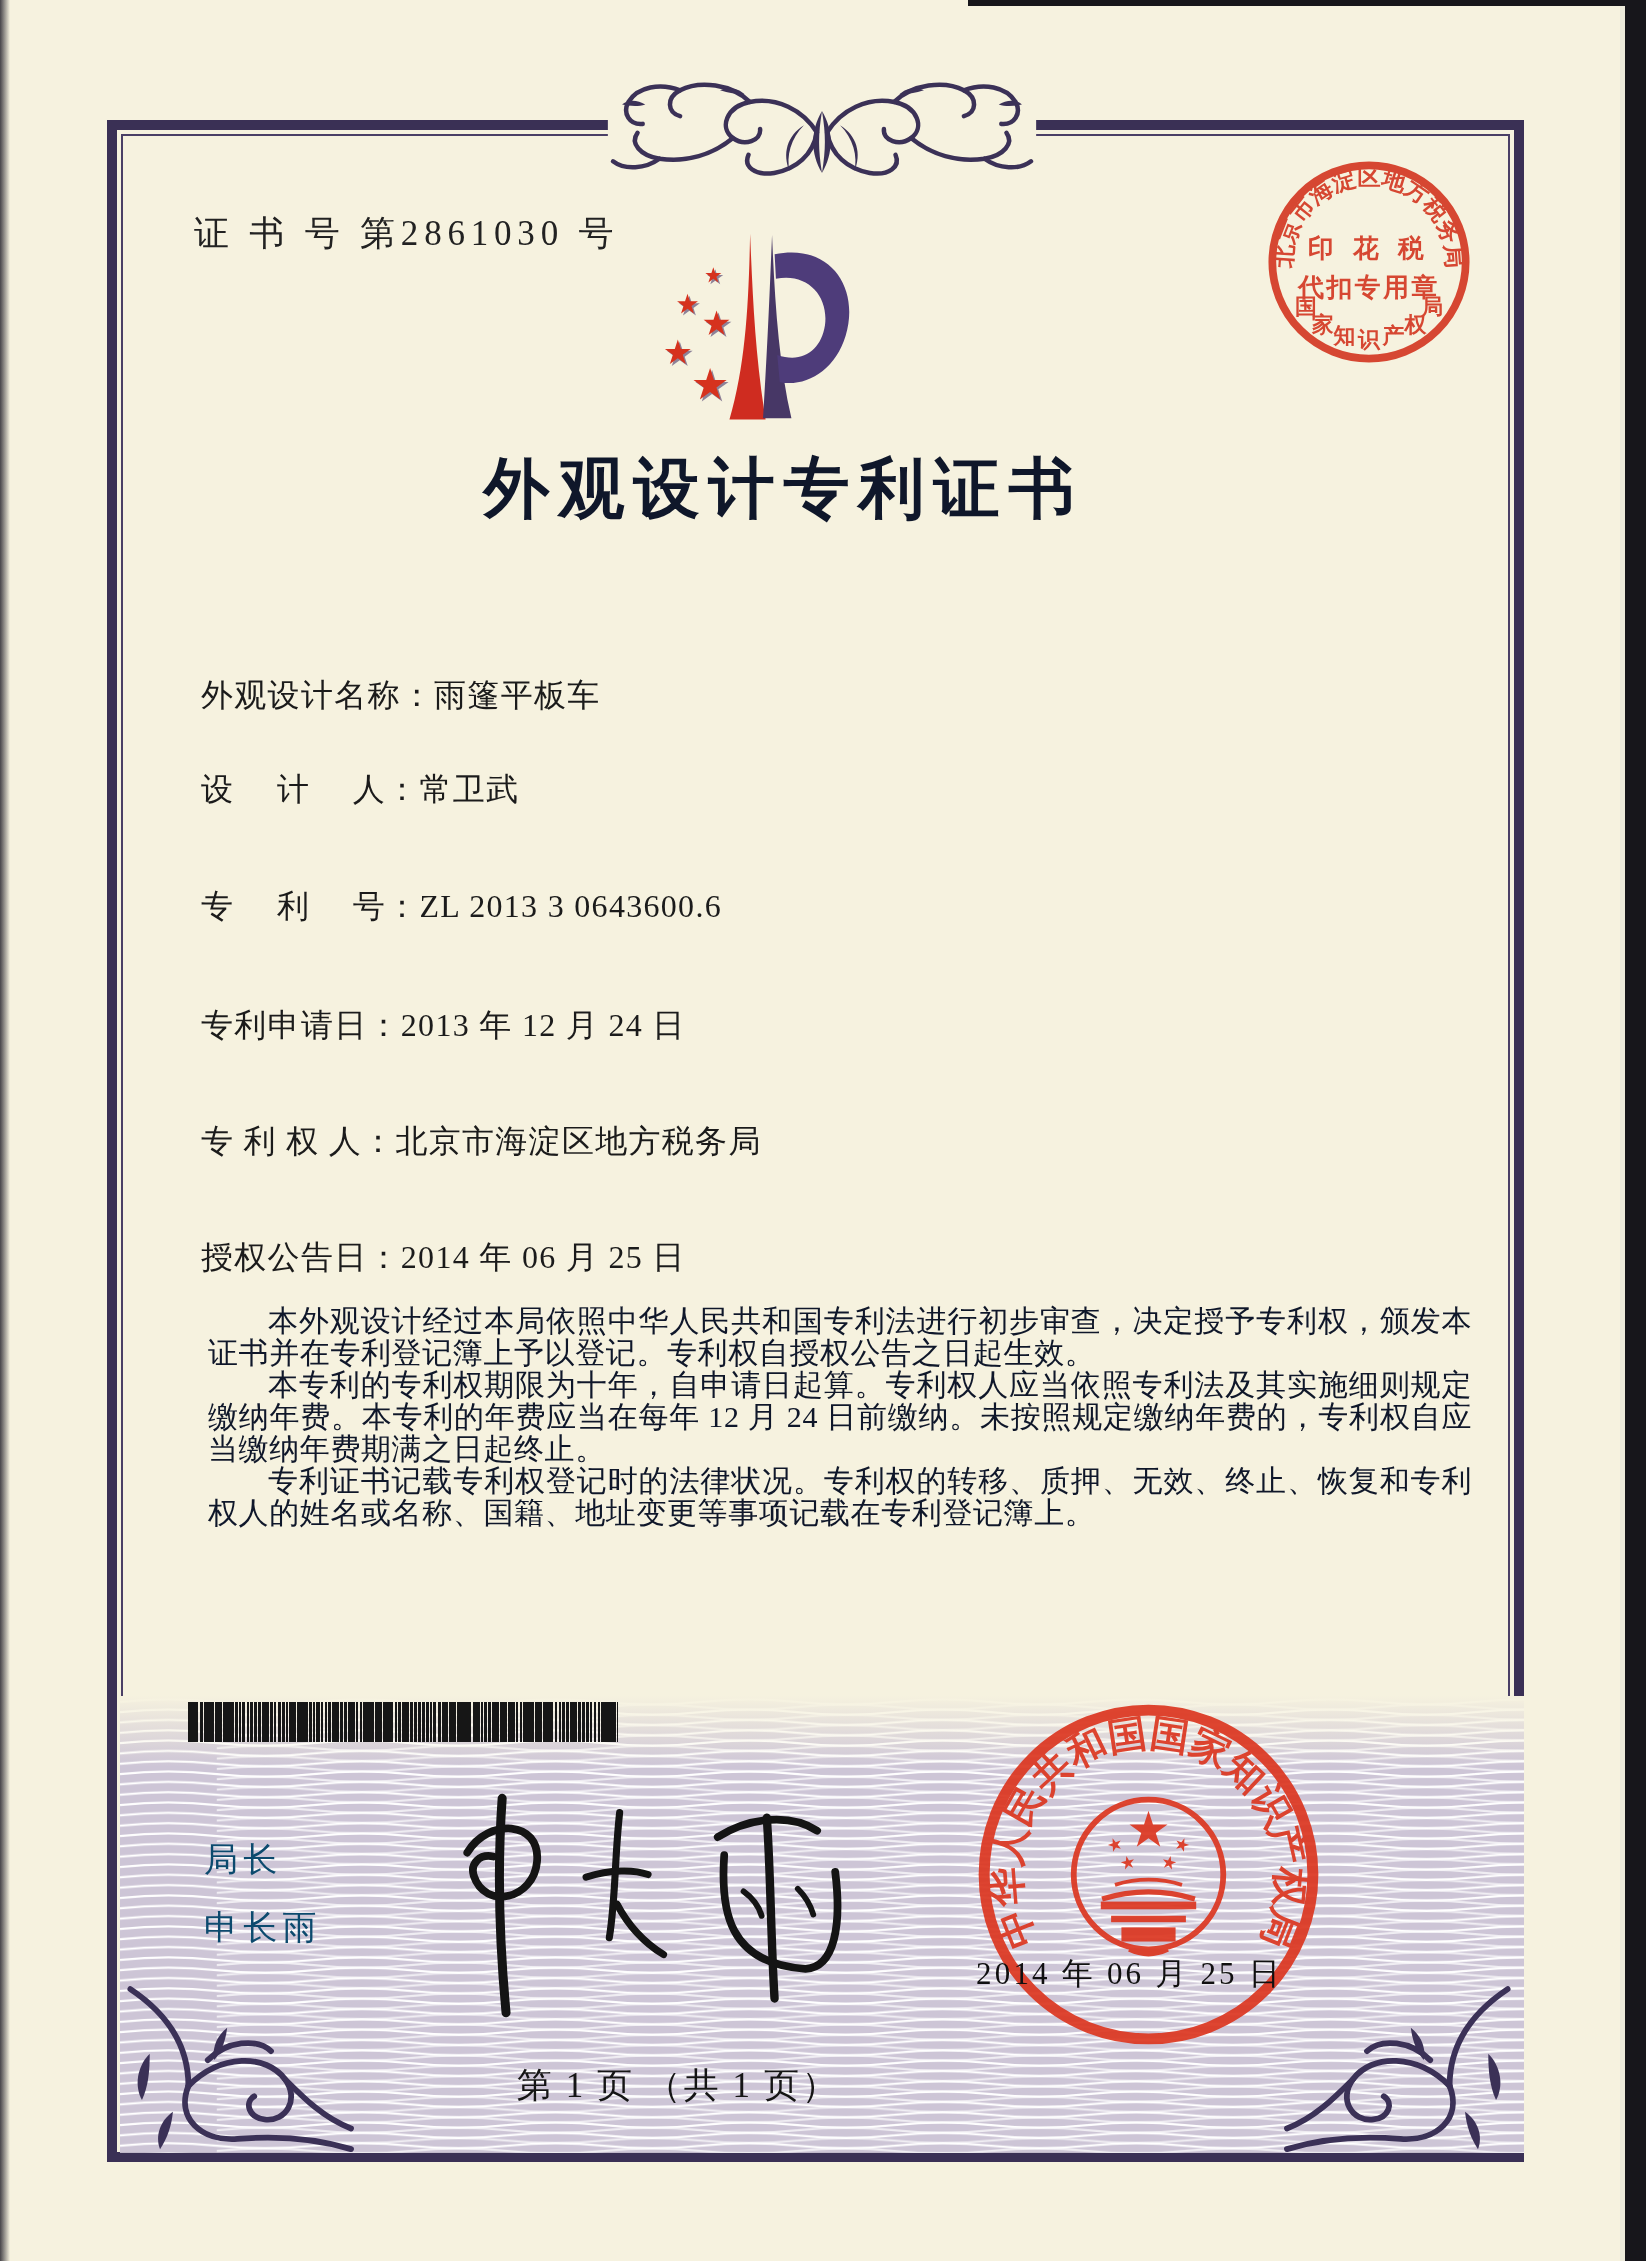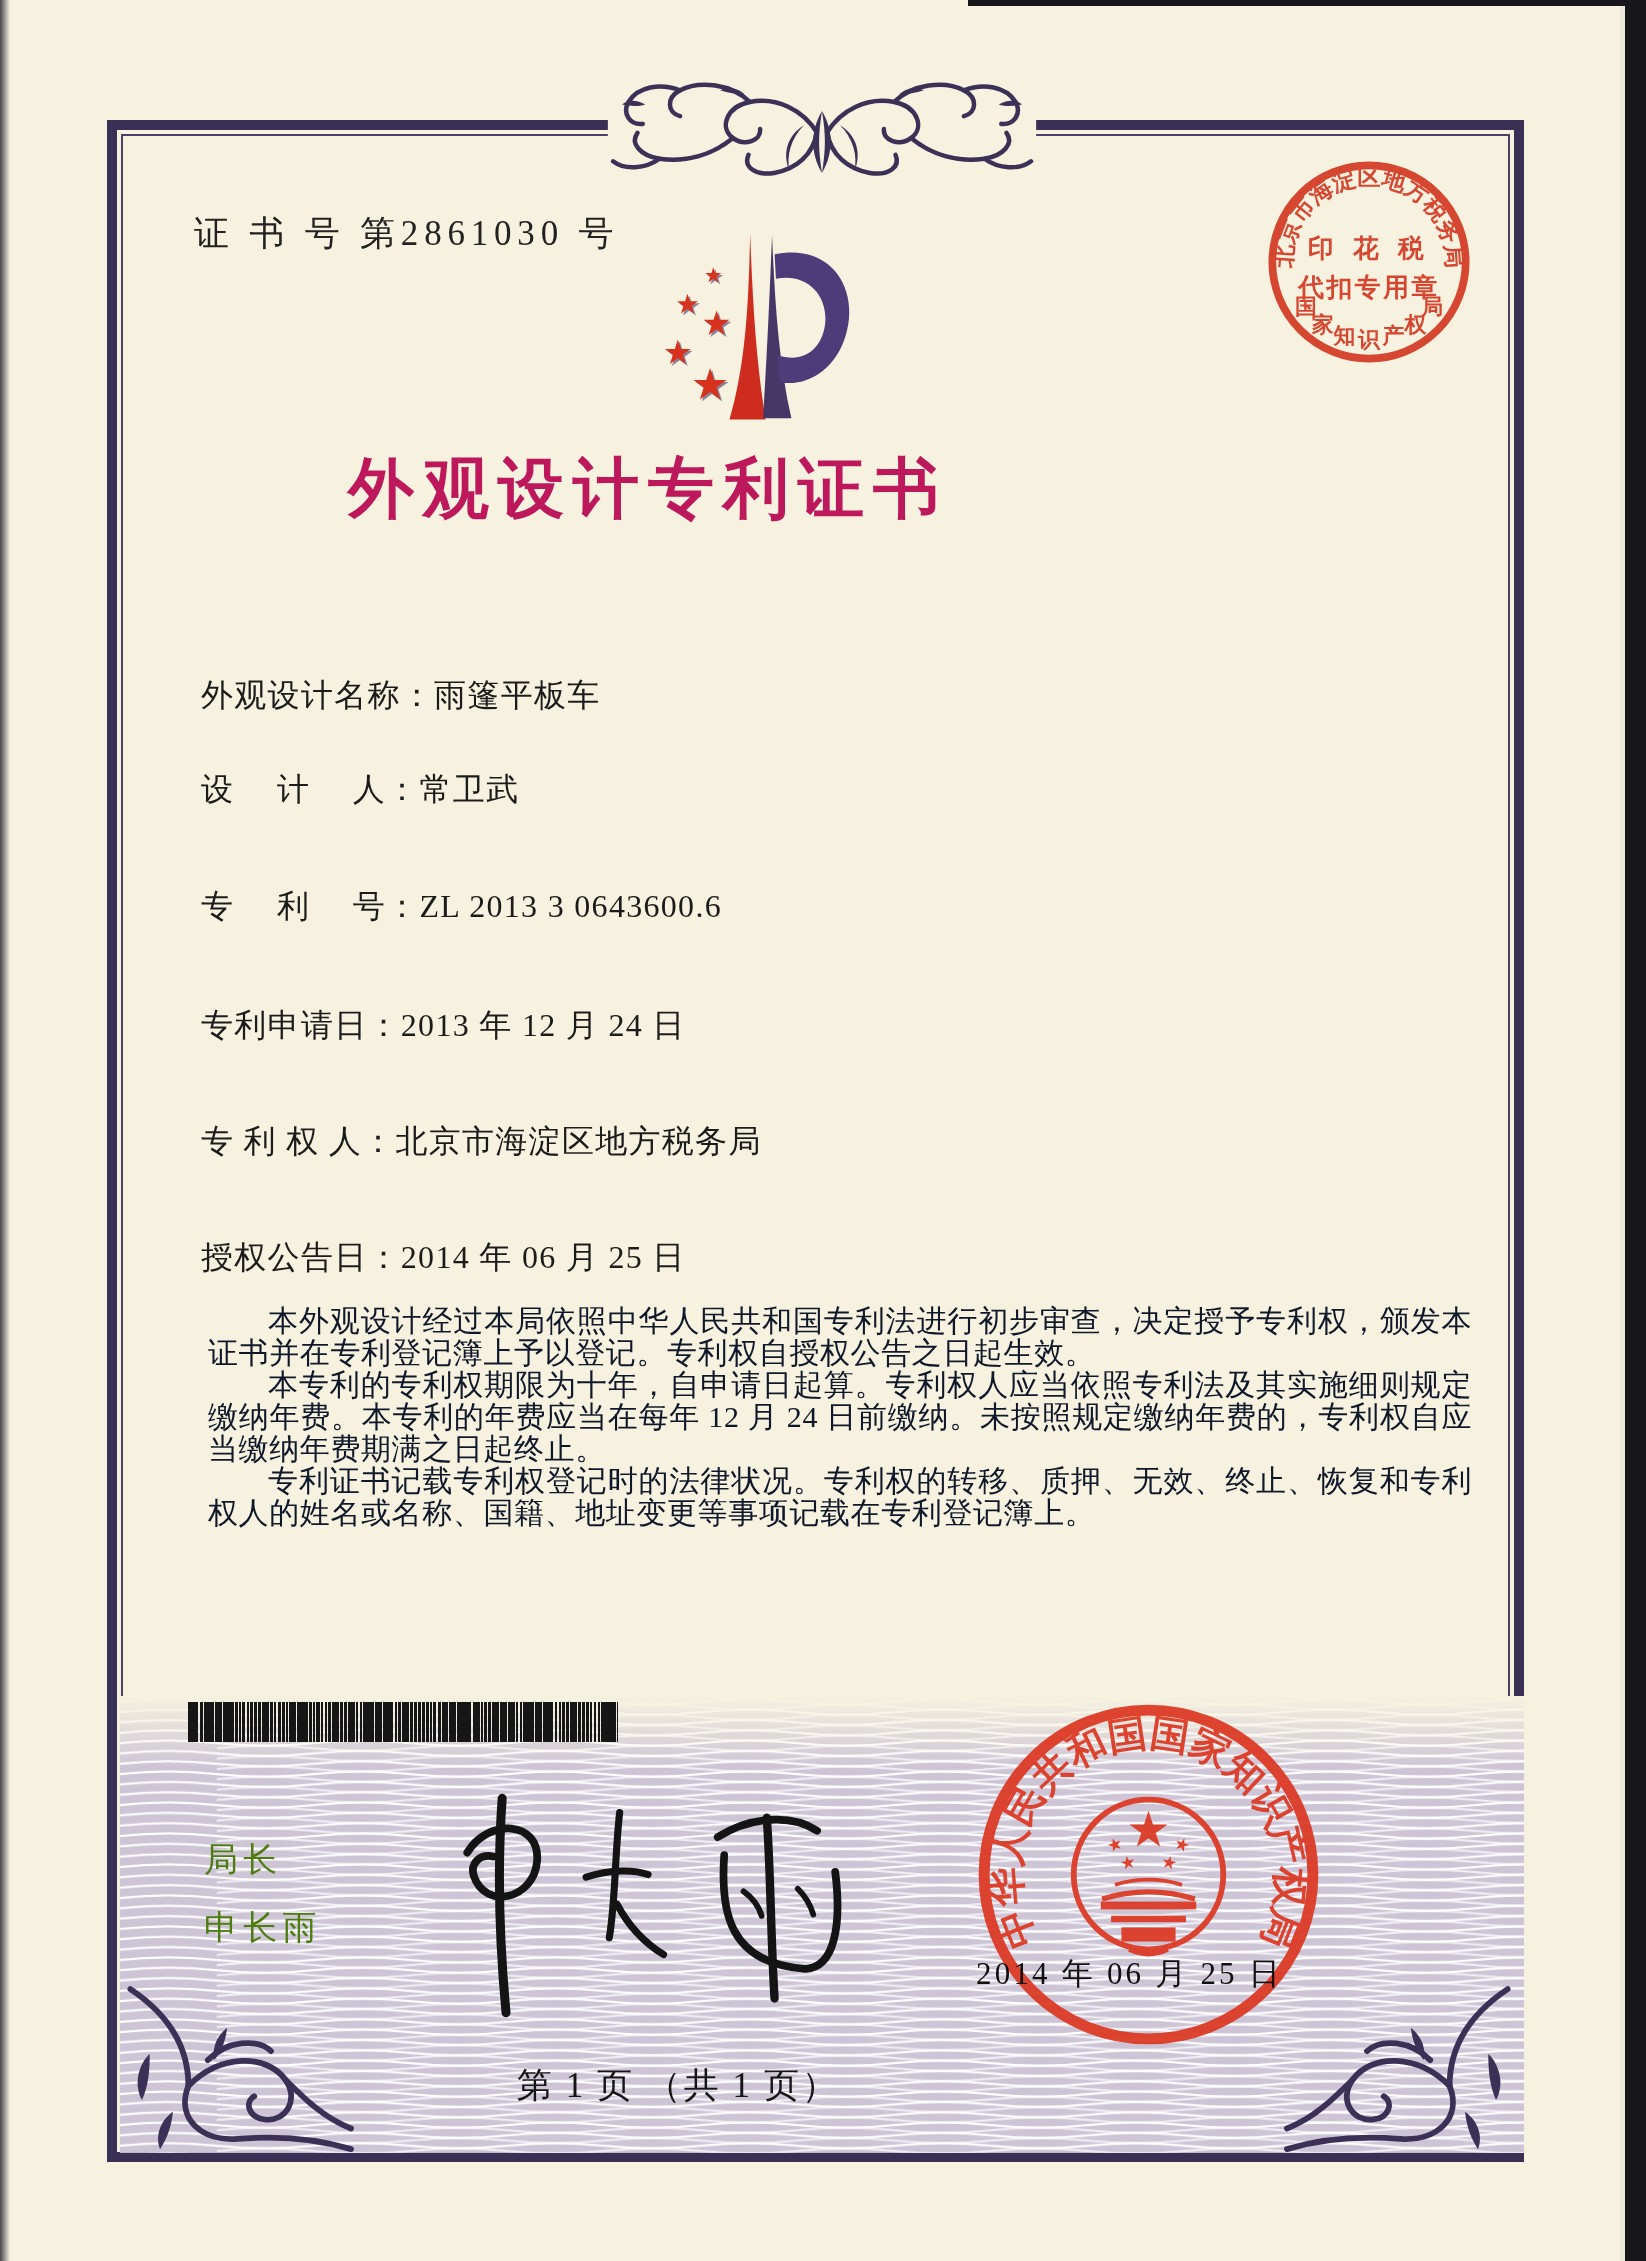--- a/index.html
+++ b/index.html
@@ -12,43 +12,43 @@
   .scan-left{position:absolute;top:0;left:0;width:10.3px;height:100%;
              background:linear-gradient(90deg,rgba(40,38,48,.85),rgba(40,38,48,0));}
   
   .frame{position:absolute;left:107px;top:120px;width:1417px;height:2042px;
          border:10.3px solid #3a3055;box-sizing:border-box;}
   .frame-inner{position:absolute;left:3.9px;top:3.9px;right:3.9px;bottom:3.9px;
                border:2.6px solid #4a3f66;}
   
   .certno{position:absolute;left:194px;top:210px;font-size:35px;letter-spacing:5.8px;color:#222;}
   
-  .title{position:absolute;left:348px;top:444px;width:871px;text-align:left;
-         font-size:66px;font-weight:bold;letter-spacing:9px;color:#be185d;}
+  .title{position:absolute;left:348px;top:444px;width:871px;text-align:center;
+         font-size:66px;font-weight:bold;letter-spacing:9px;color:#0f172a;}
   
   .logo{position:absolute;left:652px;top:227px;}
   
   .field{position:absolute;left:201px;font-size:32px;letter-spacing:1.3px;color:#1b1b1b;white-space:nowrap;}
   
   .paras{position:absolute;left:208px;top:1305px;width:1264px;font-size:30px;line-height:32px;
          text-align:justify;color:#0f172a;letter-spacing:0.6px;}
   .paras p{margin:0;text-indent:2em;}
   
   .band{position:absolute;left:120px;top:1696px;width:1404px;height:457px;}
   .band-fade{position:absolute;left:120px;top:1696px;width:1404px;height:71px;
              background:linear-gradient(#f6f2df,rgba(246,242,223,0));}
   
   .barcode{position:absolute;left:188px;top:1702px;width:430px;height:40px;
     background:
       repeating-linear-gradient(90deg,#161616 0 2.6px,rgba(0,0,0,0) 2.6px 3.9px),
       repeating-linear-gradient(90deg,#161616 0 1.3px,rgba(0,0,0,0) 1.3px 7px),
       repeating-linear-gradient(90deg,rgba(0,0,0,0) 0 4.5px,#161616 4.5px 6.5px,rgba(0,0,0,0) 6.5px 12.3px),
       repeating-linear-gradient(90deg,#161616 0 0.6px,rgba(0,0,0,0) 0.6px 3.2px);}
   
-  .sig-label{position:absolute;left:204px;font-size:34px;letter-spacing:5.2px;color:#4d7c0f;}
+  .sig-label{position:absolute;left:204px;font-size:34px;letter-spacing:5.2px;color:#0c4a6e;}
   .signature-svg{position:absolute;left:426px;top:1775px;}
   
   .seal-main{position:absolute;left:968px;top:1694px;}
   .seal-tax{position:absolute;left:1253px;top:146px;}
   .issue-date{position:absolute;left:976px;top:1953px;font-size:31px;letter-spacing:3.2px;
               color:#101010;z-index:6;}
   .footer{position:absolute;left:478px;top:2062px;width:400px;text-align:center;
           font-size:35px;letter-spacing:2.6px;color:#151515;z-index:5;}
   .decor{position:absolute;}
   .z1{z-index:1}.z2{z-index:2}.z3{z-index:3}.z4{z-index:4}

